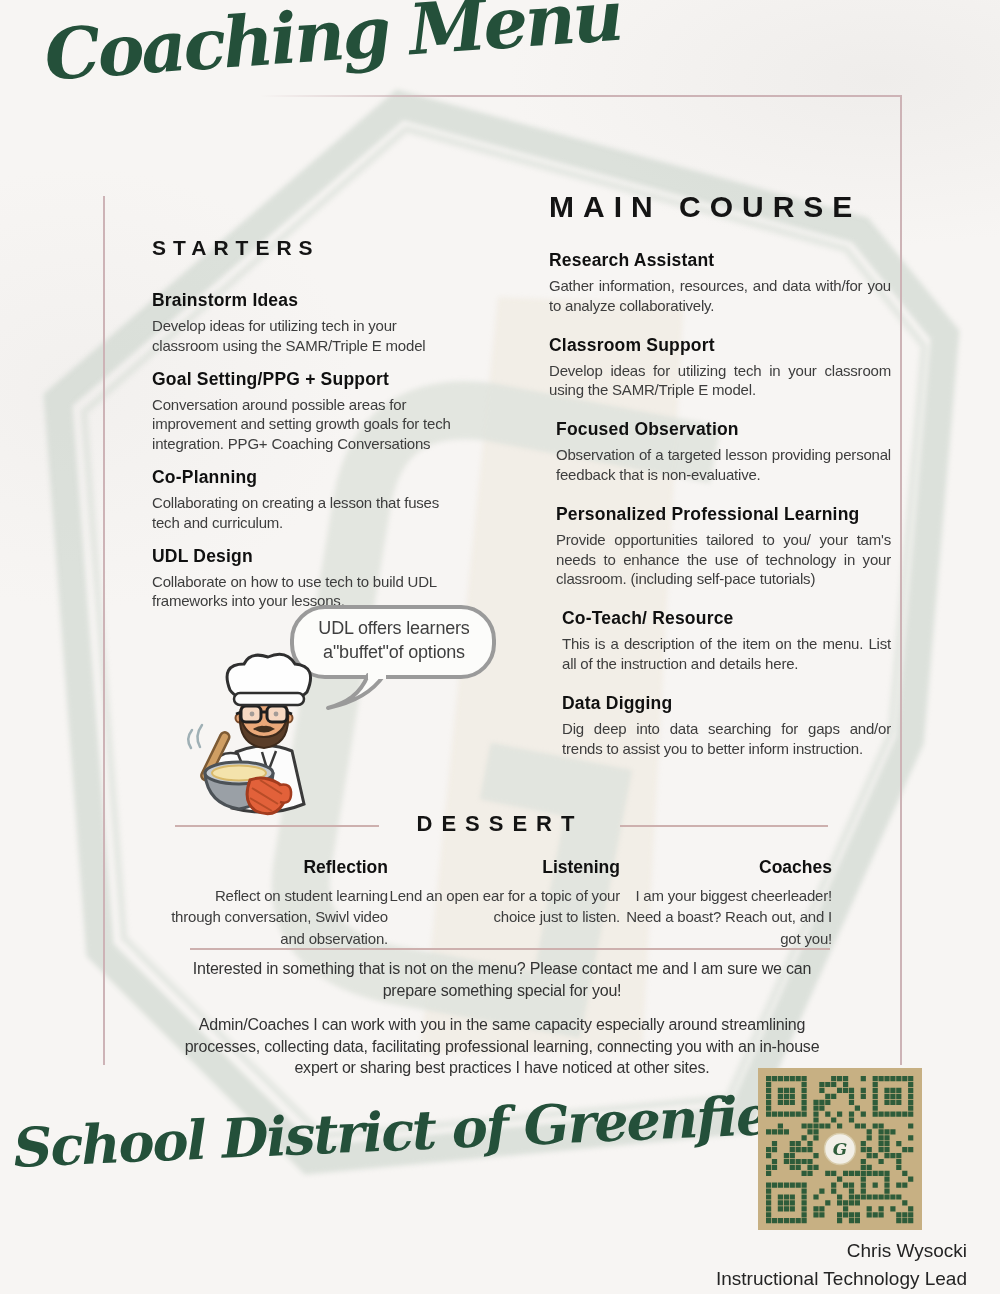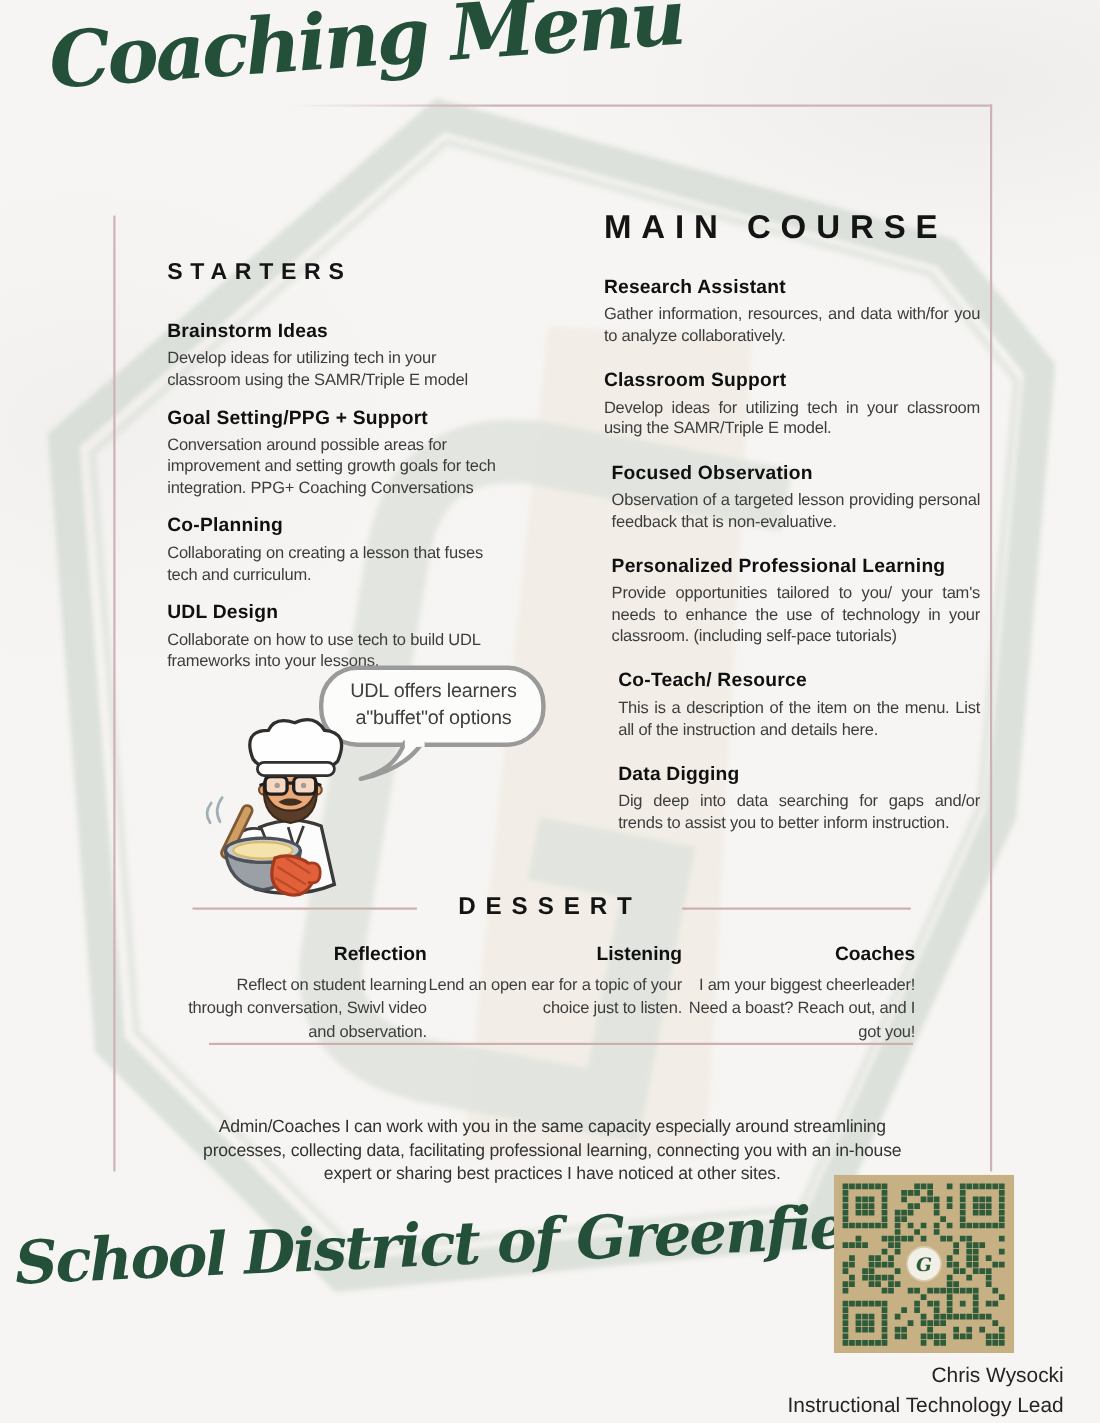--- a/index.html
+++ b/index.html
@@ -202,20 +202,21 @@
     <h3>Listening</h3>
     <p>Lend an open ear for a topic of your choice just to listen.</p>
   </div>
   <div class="dessert-col dc-3">
     <h3>Coaches</h3>
     <p>I am your biggest cheerleader! Need a boast? Reach out, and I got you!</p>
   </div>
 
   <div class="divider"></div>
 
+  <div class="foot-para fp-1">Interested in something that is not on the menu?  Please contact me and I am sure we can prepare something special for you!</div>
   <div class="foot-para fp-2">Admin/Coaches I can work with you in the same capacity especially around streamlining processes, collecting data, facilitating professional learning, connecting you with an in-house expert or sharing best practices I have noticed at other sites.</div>
 
   <div class="script footer-script">School District of Greenfield</div>
 
   <div class="qr">
     <svg width="164" height="162" viewBox="0 0 164 162">
       <rect x="0" y="0" width="164" height="162" fill="#c7b083"></rect>
       <path id="qr-modules" d="M8.0 8.0h5.2v5.2h-5.2zM13.9 8.0h5.2v5.2h-5.2zM19.8 8.0h5.2v5.2h-5.2zM25.8 8.0h5.2v5.2h-5.2zM31.7 8.0h5.2v5.2h-5.2zM37.6 8.0h5.2v5.2h-5.2zM43.5 8.0h5.2v5.2h-5.2zM8.0 13.9h5.2v5.2h-5.2zM43.5 13.9h5.2v5.2h-5.2zM8.0 19.8h5.2v5.2h-5.2zM19.8 19.8h5.2v5.2h-5.2zM25.8 19.8h5.2v5.2h-5.2zM31.7 19.8h5.2v5.2h-5.2zM43.5 19.8h5.2v5.2h-5.2zM8.0 25.8h5.2v5.2h-5.2zM19.8 25.8h5.2v5.2h-5.2zM25.8 25.8h5.2v5.2h-5.2zM31.7 25.8h5.2v5.2h-5.2zM43.5 25.8h5.2v5.2h-5.2zM8.0 31.7h5.2v5.2h-5.2zM19.8 31.7h5.2v5.2h-5.2zM25.8 31.7h5.2v5.2h-5.2zM31.7 31.7h5.2v5.2h-5.2zM43.5 31.7h5.2v5.2h-5.2zM8.0 37.6h5.2v5.2h-5.2zM43.5 37.6h5.2v5.2h-5.2zM8.0 43.5h5.2v5.2h-5.2zM13.9 43.5h5.2v5.2h-5.2zM19.8 43.5h5.2v5.2h-5.2zM25.8 43.5h5.2v5.2h-5.2zM31.7 43.5h5.2v5.2h-5.2zM37.6 43.5h5.2v5.2h-5.2zM43.5 43.5h5.2v5.2h-5.2zM114.6 8.0h5.2v5.2h-5.2zM120.5 8.0h5.2v5.2h-5.2zM126.4 8.0h5.2v5.2h-5.2zM132.3 8.0h5.2v5.2h-5.2zM138.2 8.0h5.2v5.2h-5.2zM144.2 8.0h5.2v5.2h-5.2zM150.1 8.0h5.2v5.2h-5.2zM114.6 13.9h5.2v5.2h-5.2zM150.1 13.9h5.2v5.2h-5.2zM114.6 19.8h5.2v5.2h-5.2zM126.4 19.8h5.2v5.2h-5.2zM132.3 19.8h5.2v5.2h-5.2zM138.2 19.8h5.2v5.2h-5.2zM150.1 19.8h5.2v5.2h-5.2zM114.6 25.8h5.2v5.2h-5.2zM126.4 25.8h5.2v5.2h-5.2zM132.3 25.8h5.2v5.2h-5.2zM138.2 25.8h5.2v5.2h-5.2zM150.1 25.8h5.2v5.2h-5.2zM114.6 31.7h5.2v5.2h-5.2zM126.4 31.7h5.2v5.2h-5.2zM132.3 31.7h5.2v5.2h-5.2zM138.2 31.7h5.2v5.2h-5.2zM150.1 31.7h5.2v5.2h-5.2zM114.6 37.6h5.2v5.2h-5.2zM150.1 37.6h5.2v5.2h-5.2zM114.6 43.5h5.2v5.2h-5.2zM120.5 43.5h5.2v5.2h-5.2zM126.4 43.5h5.2v5.2h-5.2zM132.3 43.5h5.2v5.2h-5.2zM138.2 43.5h5.2v5.2h-5.2zM144.2 43.5h5.2v5.2h-5.2zM150.1 43.5h5.2v5.2h-5.2zM8.0 114.6h5.2v5.2h-5.2zM13.9 114.6h5.2v5.2h-5.2zM19.8 114.6h5.2v5.2h-5.2zM25.8 114.6h5.2v5.2h-5.2zM31.7 114.6h5.2v5.2h-5.2zM37.6 114.6h5.2v5.2h-5.2zM43.5 114.6h5.2v5.2h-5.2zM8.0 120.5h5.2v5.2h-5.2zM43.5 120.5h5.2v5.2h-5.2zM8.0 126.4h5.2v5.2h-5.2zM19.8 126.4h5.2v5.2h-5.2zM25.8 126.4h5.2v5.2h-5.2zM31.7 126.4h5.2v5.2h-5.2zM43.5 126.4h5.2v5.2h-5.2zM8.0 132.3h5.2v5.2h-5.2zM19.8 132.3h5.2v5.2h-5.2zM25.8 132.3h5.2v5.2h-5.2zM31.7 132.3h5.2v5.2h-5.2zM43.5 132.3h5.2v5.2h-5.2zM8.0 138.2h5.2v5.2h-5.2zM19.8 138.2h5.2v5.2h-5.2zM25.8 138.2h5.2v5.2h-5.2zM31.7 138.2h5.2v5.2h-5.2zM43.5 138.2h5.2v5.2h-5.2zM8.0 144.2h5.2v5.2h-5.2zM43.5 144.2h5.2v5.2h-5.2zM8.0 150.1h5.2v5.2h-5.2zM13.9 150.1h5.2v5.2h-5.2zM19.8 150.1h5.2v5.2h-5.2zM25.8 150.1h5.2v5.2h-5.2zM31.7 150.1h5.2v5.2h-5.2zM37.6 150.1h5.2v5.2h-5.2zM43.5 150.1h5.2v5.2h-5.2zM102.7 102.7h5.2v5.2h-5.2zM108.6 102.7h5.2v5.2h-5.2zM114.6 102.7h5.2v5.2h-5.2zM120.5 102.7h5.2v5.2h-5.2zM126.4 102.7h5.2v5.2h-5.2zM102.7 108.6h5.2v5.2h-5.2zM126.4 108.6h5.2v5.2h-5.2zM102.7 114.6h5.2v5.2h-5.2zM114.6 114.6h5.2v5.2h-5.2zM126.4 114.6h5.2v5.2h-5.2zM102.7 120.5h5.2v5.2h-5.2zM126.4 120.5h5.2v5.2h-5.2zM102.7 126.4h5.2v5.2h-5.2zM108.6 126.4h5.2v5.2h-5.2zM114.6 126.4h5.2v5.2h-5.2zM120.5 126.4h5.2v5.2h-5.2zM126.4 126.4h5.2v5.2h-5.2zM73.1 8.0h5.2v5.2h-5.2zM79.0 8.0h5.2v5.2h-5.2zM85.0 8.0h5.2v5.2h-5.2zM102.7 8.0h5.2v5.2h-5.2zM61.3 13.9h5.2v5.2h-5.2zM67.2 13.9h5.2v5.2h-5.2zM73.1 13.9h5.2v5.2h-5.2zM85.0 13.9h5.2v5.2h-5.2zM61.3 19.8h5.2v5.2h-5.2zM79.0 19.8h5.2v5.2h-5.2zM85.0 19.8h5.2v5.2h-5.2zM90.9 19.8h5.2v5.2h-5.2zM102.7 19.8h5.2v5.2h-5.2zM67.2 25.8h5.2v5.2h-5.2zM73.1 25.8h5.2v5.2h-5.2zM90.9 25.8h5.2v5.2h-5.2zM102.7 25.8h5.2v5.2h-5.2zM55.4 31.7h5.2v5.2h-5.2zM61.3 31.7h5.2v5.2h-5.2zM67.2 31.7h5.2v5.2h-5.2zM90.9 31.7h5.2v5.2h-5.2zM55.4 37.6h5.2v5.2h-5.2zM61.3 37.6h5.2v5.2h-5.2zM96.8 37.6h5.2v5.2h-5.2zM55.4 43.5h5.2v5.2h-5.2zM67.2 43.5h5.2v5.2h-5.2zM79.0 43.5h5.2v5.2h-5.2zM90.9 43.5h5.2v5.2h-5.2zM102.7 43.5h5.2v5.2h-5.2zM55.4 49.4h5.2v5.2h-5.2zM73.1 49.4h5.2v5.2h-5.2zM90.9 49.4h5.2v5.2h-5.2zM19.8 55.4h5.2v5.2h-5.2zM43.5 55.4h5.2v5.2h-5.2zM49.4 55.4h5.2v5.2h-5.2zM55.4 55.4h5.2v5.2h-5.2zM61.3 55.4h5.2v5.2h-5.2zM67.2 55.4h5.2v5.2h-5.2zM79.0 55.4h5.2v5.2h-5.2zM96.8 55.4h5.2v5.2h-5.2zM102.7 55.4h5.2v5.2h-5.2zM114.6 55.4h5.2v5.2h-5.2zM120.5 55.4h5.2v5.2h-5.2zM150.1 55.4h5.2v5.2h-5.2zM8.0 61.3h5.2v5.2h-5.2zM13.9 61.3h5.2v5.2h-5.2zM19.8 61.3h5.2v5.2h-5.2zM25.8 61.3h5.2v5.2h-5.2zM49.4 61.3h5.2v5.2h-5.2zM55.4 61.3h5.2v5.2h-5.2zM108.6 61.3h5.2v5.2h-5.2zM120.5 61.3h5.2v5.2h-5.2zM126.4 61.3h5.2v5.2h-5.2zM132.3 61.3h5.2v5.2h-5.2zM43.5 67.2h5.2v5.2h-5.2zM55.4 67.2h5.2v5.2h-5.2zM108.6 67.2h5.2v5.2h-5.2zM120.5 67.2h5.2v5.2h-5.2zM126.4 67.2h5.2v5.2h-5.2zM150.1 67.2h5.2v5.2h-5.2zM13.9 73.1h5.2v5.2h-5.2zM31.7 73.1h5.2v5.2h-5.2zM37.6 73.1h5.2v5.2h-5.2zM49.4 73.1h5.2v5.2h-5.2zM102.7 73.1h5.2v5.2h-5.2zM120.5 73.1h5.2v5.2h-5.2zM126.4 73.1h5.2v5.2h-5.2zM138.2 73.1h5.2v5.2h-5.2zM8.0 79.0h5.2v5.2h-5.2zM13.9 79.0h5.2v5.2h-5.2zM31.7 79.0h5.2v5.2h-5.2zM37.6 79.0h5.2v5.2h-5.2zM43.5 79.0h5.2v5.2h-5.2zM49.4 79.0h5.2v5.2h-5.2zM102.7 79.0h5.2v5.2h-5.2zM108.6 79.0h5.2v5.2h-5.2zM120.5 79.0h5.2v5.2h-5.2zM126.4 79.0h5.2v5.2h-5.2zM144.2 79.0h5.2v5.2h-5.2zM150.1 79.0h5.2v5.2h-5.2zM8.0 85.0h5.2v5.2h-5.2zM25.8 85.0h5.2v5.2h-5.2zM31.7 85.0h5.2v5.2h-5.2zM55.4 85.0h5.2v5.2h-5.2zM108.6 85.0h5.2v5.2h-5.2zM114.6 85.0h5.2v5.2h-5.2zM126.4 85.0h5.2v5.2h-5.2zM132.3 85.0h5.2v5.2h-5.2zM138.2 85.0h5.2v5.2h-5.2zM13.9 90.9h5.2v5.2h-5.2zM25.8 90.9h5.2v5.2h-5.2zM31.7 90.9h5.2v5.2h-5.2zM37.6 90.9h5.2v5.2h-5.2zM43.5 90.9h5.2v5.2h-5.2zM49.4 90.9h5.2v5.2h-5.2zM102.7 90.9h5.2v5.2h-5.2zM120.5 90.9h5.2v5.2h-5.2zM138.2 90.9h5.2v5.2h-5.2zM8.0 96.8h5.2v5.2h-5.2zM13.9 96.8h5.2v5.2h-5.2zM31.7 96.8h5.2v5.2h-5.2zM37.6 96.8h5.2v5.2h-5.2zM49.4 96.8h5.2v5.2h-5.2zM55.4 96.8h5.2v5.2h-5.2zM102.7 96.8h5.2v5.2h-5.2zM108.6 96.8h5.2v5.2h-5.2zM138.2 96.8h5.2v5.2h-5.2zM8.0 102.7h5.2v5.2h-5.2zM43.5 102.7h5.2v5.2h-5.2zM49.4 102.7h5.2v5.2h-5.2zM67.2 102.7h5.2v5.2h-5.2zM73.1 102.7h5.2v5.2h-5.2zM85.0 102.7h5.2v5.2h-5.2zM90.9 102.7h5.2v5.2h-5.2zM96.8 102.7h5.2v5.2h-5.2zM144.2 102.7h5.2v5.2h-5.2zM79.0 108.6h5.2v5.2h-5.2zM150.1 108.6h5.2v5.2h-5.2zM73.1 114.6h5.2v5.2h-5.2zM85.0 114.6h5.2v5.2h-5.2zM90.9 114.6h5.2v5.2h-5.2zM138.2 114.6h5.2v5.2h-5.2zM144.2 114.6h5.2v5.2h-5.2zM61.3 120.5h5.2v5.2h-5.2zM73.1 120.5h5.2v5.2h-5.2zM90.9 120.5h5.2v5.2h-5.2zM55.4 126.4h5.2v5.2h-5.2zM79.0 126.4h5.2v5.2h-5.2zM90.9 126.4h5.2v5.2h-5.2zM96.8 126.4h5.2v5.2h-5.2zM132.3 126.4h5.2v5.2h-5.2zM138.2 126.4h5.2v5.2h-5.2zM67.2 132.3h5.2v5.2h-5.2zM79.0 132.3h5.2v5.2h-5.2zM85.0 132.3h5.2v5.2h-5.2zM90.9 132.3h5.2v5.2h-5.2zM96.8 132.3h5.2v5.2h-5.2zM144.2 132.3h5.2v5.2h-5.2zM55.4 138.2h5.2v5.2h-5.2zM61.3 138.2h5.2v5.2h-5.2zM85.0 138.2h5.2v5.2h-5.2zM108.6 138.2h5.2v5.2h-5.2zM120.5 138.2h5.2v5.2h-5.2zM132.3 138.2h5.2v5.2h-5.2zM150.1 138.2h5.2v5.2h-5.2zM55.4 144.2h5.2v5.2h-5.2zM61.3 144.2h5.2v5.2h-5.2zM79.0 144.2h5.2v5.2h-5.2zM85.0 144.2h5.2v5.2h-5.2zM90.9 144.2h5.2v5.2h-5.2zM96.8 144.2h5.2v5.2h-5.2zM108.6 144.2h5.2v5.2h-5.2zM114.6 144.2h5.2v5.2h-5.2zM120.5 144.2h5.2v5.2h-5.2zM138.2 144.2h5.2v5.2h-5.2zM144.2 144.2h5.2v5.2h-5.2zM150.1 144.2h5.2v5.2h-5.2zM79.0 150.1h5.2v5.2h-5.2zM90.9 150.1h5.2v5.2h-5.2zM96.8 150.1h5.2v5.2h-5.2zM138.2 150.1h5.2v5.2h-5.2zM144.2 150.1h5.2v5.2h-5.2zM150.1 150.1h5.2v5.2h-5.2z" fill="#2e5c3a"></path>
       <circle cx="82" cy="81" r="15.5" fill="#f2efe7" stroke="#d8cbaa" stroke-width="1.5"></circle>
       <text x="82" y="87" text-anchor="middle" font-family="DejaVu Serif, serif" font-style="italic" font-weight="bold" font-size="17" fill="#2e5c3a">G</text>

